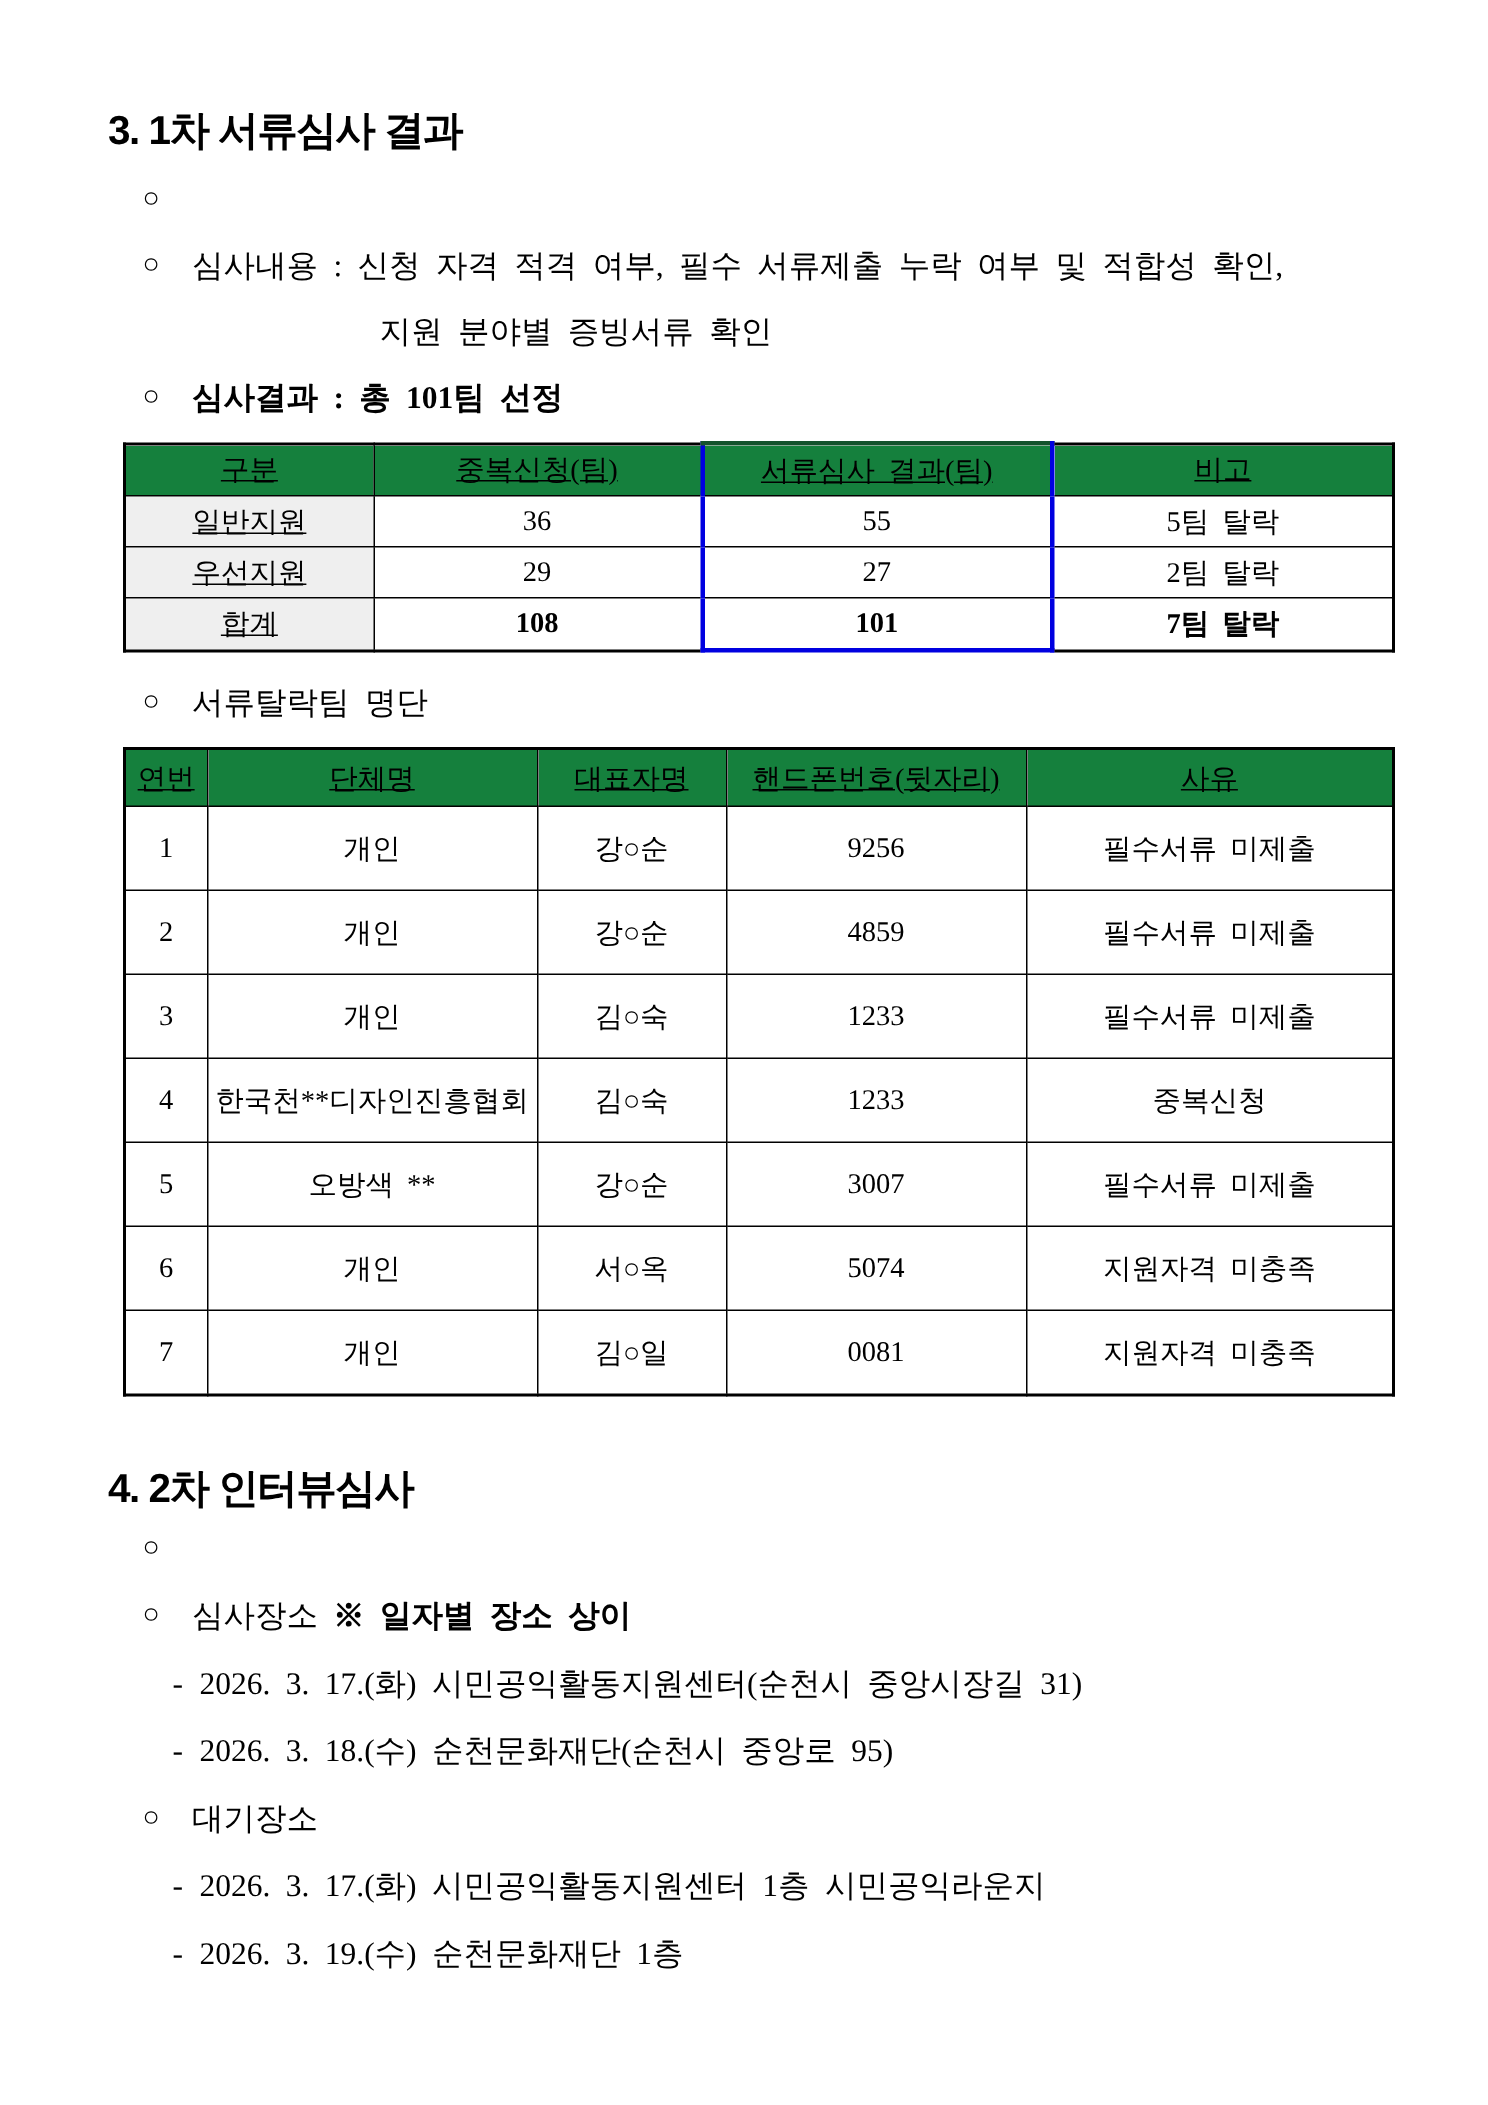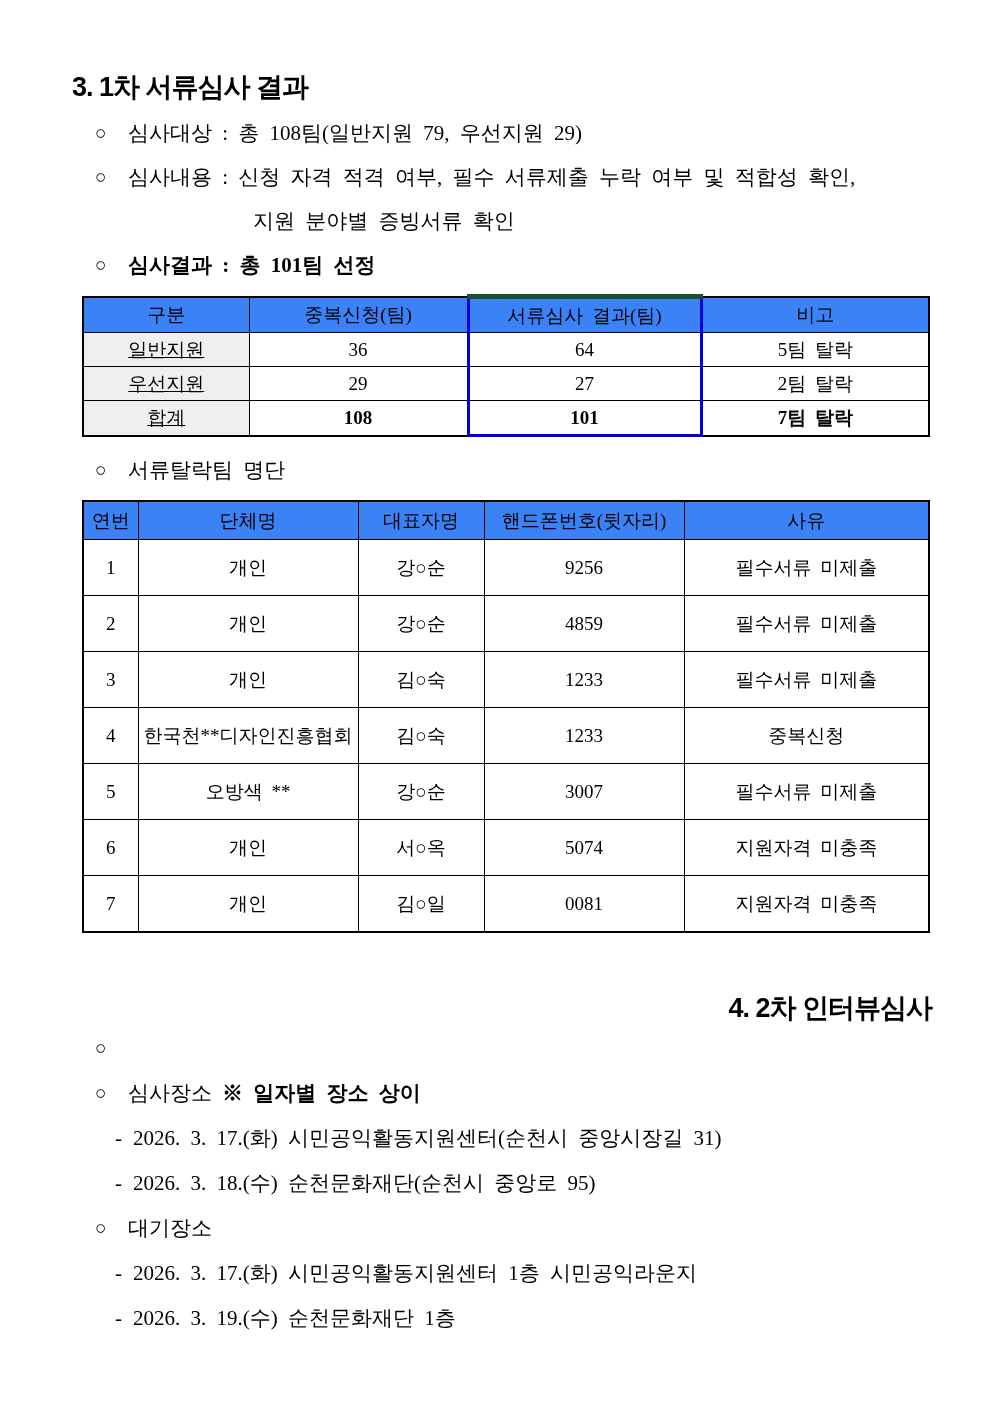--- a/index.html
+++ b/index.html
@@ -14,21 +14,21 @@
 
   
   .sec-title {
     margin: 0;
     font-family: Liberation Sans, sans-serif;
     font-weight: 900;
     font-size: 27px;
     line-height: 30px;
     letter-spacing: -1px;
   }
-  #sec4-title { margin-top: 60px; text-align: right; }
+  #sec4-title { margin-top: 46px; }
 
   
   .lines { margin-top: 16px; }
   .lines-s4 { margin-top: 10px; }
   .line {
     display: flex;
     line-height: 30px;
     font-size: 21px;
     word-spacing: 5px;
     white-space: nowrap;
@@ -62,50 +62,49 @@
   }
   th, td {
     border: 1.5px solid #000;
     text-align: center;
     vertical-align: middle;
     padding: 0 4px;
     font-weight: normal;
     overflow: hidden;
     word-spacing: 4px;
   }
-  thead th { background: #3b82f6; }
+  thead th { background: #15803d; text-decoration: underline; }
   .summary-table { width: 846px; margin-top: 0; }
   .summary-table th { height: 33px; }
   .summary-table td { height: 33px; }
   .summary-table tbody td.row-label { background: #efefef; text-decoration: underline; }
   .summary-table .hl {
     border-left: 3px solid #0000e0;
     border-right: 3px solid #0000e0;
   }
-  .summary-table thead .hl { border-top: 5px solid #14532d; }
+  .summary-table thead .hl { border-top: 3px solid #14532d; }
   .summary-table tr.total .hl { border-bottom: 3px solid #0000e0; font-family: Liberation Serif, serif; }
   .summary-table tr.total td.bold-val { font-weight: bold; }
 
   .rejected-table { width: 846px; margin-top: 15px; }
   .rejected-table th { height: 37px; }
   .rejected-table td { height: 55px; }
 
   .label-line { margin-top: 18px; margin-bottom: 0; }
 </style>
 </head>
 <body>
 
 <div class="content">
 
   <h2 class="sec-title" id="sec3-title">3. 1차 서류심사 결과</h2>
 
   <div class="lines">
     <div class="line">
       <span class="marker">○</span>
-      <span>심사대상 : 총 108팀(일반지원 79, 우선지원 29)</span>
     </div>
 
     <div class="line">
       <span class="marker">○</span>
       <div class="wrap-block">
         <div>심사내용 : 신청 자격 적격 여부, 필수 서류제출 누락 여부 및 적합성 확인,</div>
         <div class="hang">지원 분야별 증빙서류 확인</div>
       </div>
     </div>
 
@@ -127,21 +126,21 @@
         <th>구분</th>
         <th>중복신청(팀)</th>
         <th class="hl">서류심사 결과(팀)</th>
         <th>비고</th>
       </tr>
     </thead>
     <tbody>
       <tr>
         <td class="row-label">일반지원</td>
         <td>36</td>
-        <td class="hl">64</td>
+        <td class="hl">55</td>
         <td>5팀 탈락</td>
       </tr>
       <tr>
         <td class="row-label">우선지원</td>
         <td>29</td>
         <td class="hl">27</td>
         <td>2팀 탈락</td>
       </tr>
       <tr class="total">
         <td class="row-label">합계</td>

